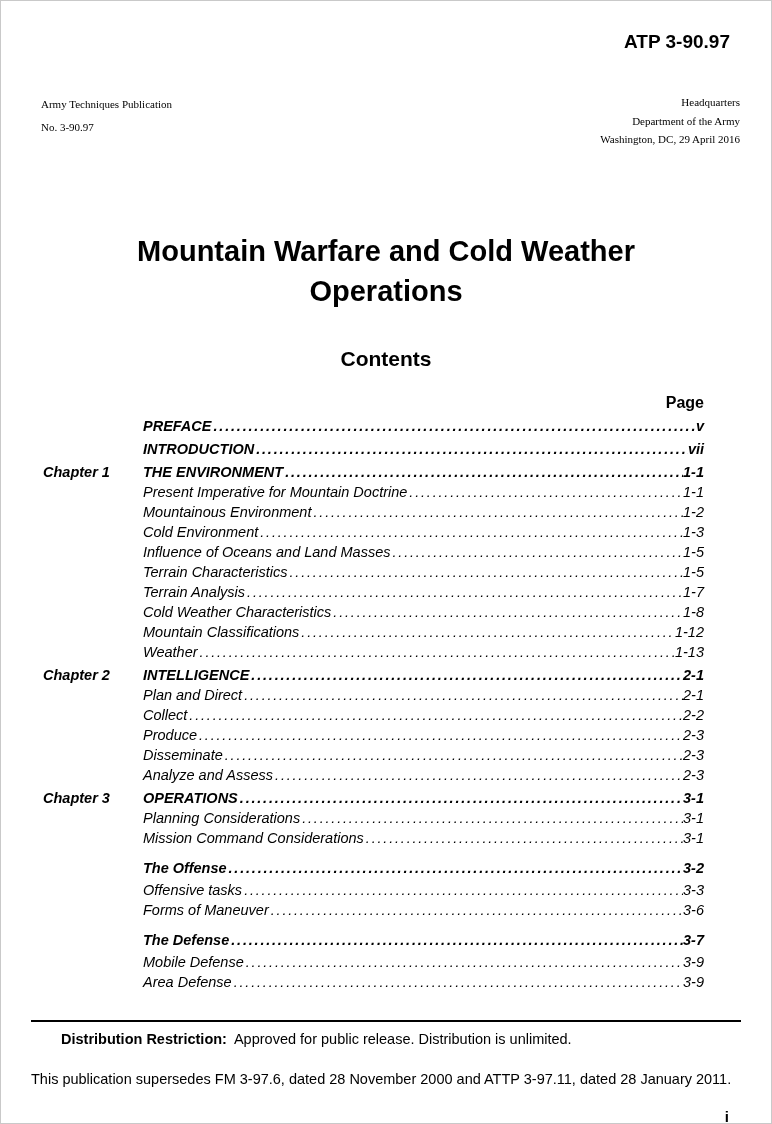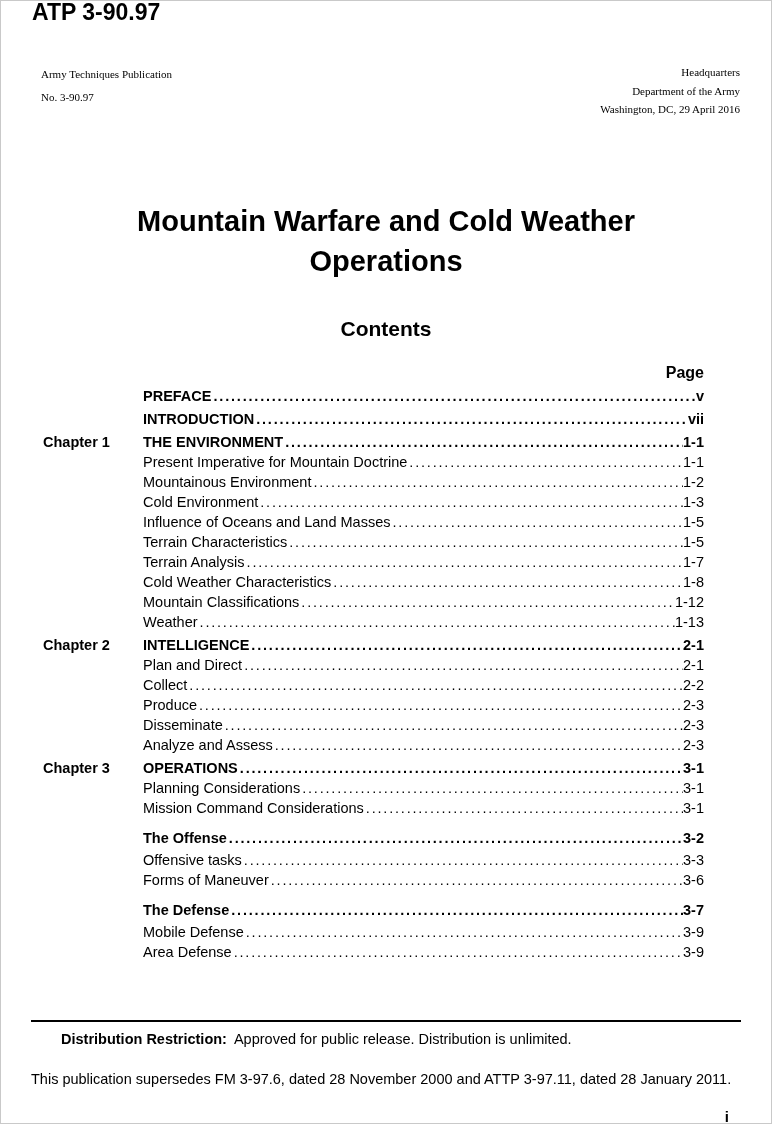--- a/index.html
+++ b/index.html
@@ -10,23 +10,25 @@
     color: #000000;
     font-family: "Liberation Sans", sans-serif;
     position: relative;
     border: 1px solid #c9c9c9;
     overflow: hidden;
   }
   .content { padding: 0 31px; }
 
   
   .doc-number {
+    padding-top: 30px;
     padding-right: 10px;
-    font-weight: bold;
-    font-size: 23px;
+    text-align: right;
+    font-weight: bold;
+    font-size: 19px;
     line-height: 22px;
   }
   .masthead {
     display: flex;
     justify-content: space-between;
     margin-top: 40px;
     font-family: "Liberation Serif", serif;
     font-size: 11px;
   }
   .masthead-left { padding-left: 9px; line-height: 23px; }
@@ -59,20 +61,21 @@
   
   .toc {
     margin: 8px 36px 0 11px;
     font-size: 14.5px;
   }
   .toc-row {
     display: flex;
     align-items: baseline;
     line-height: 16px;
     margin-bottom: 4px;
+    font-style: italic;
   }
   .toc-row .chapter-col { width: 100px; flex: none; font-weight: bold; }
   .toc-row .entry-label { flex: none; white-space: pre; }
   .toc-row .dot-leader {
     flex: 1 1 auto;
     overflow: hidden;
     white-space: nowrap;
     letter-spacing: 1.8px;
     padding: 0 3px 0 2px;
   }

